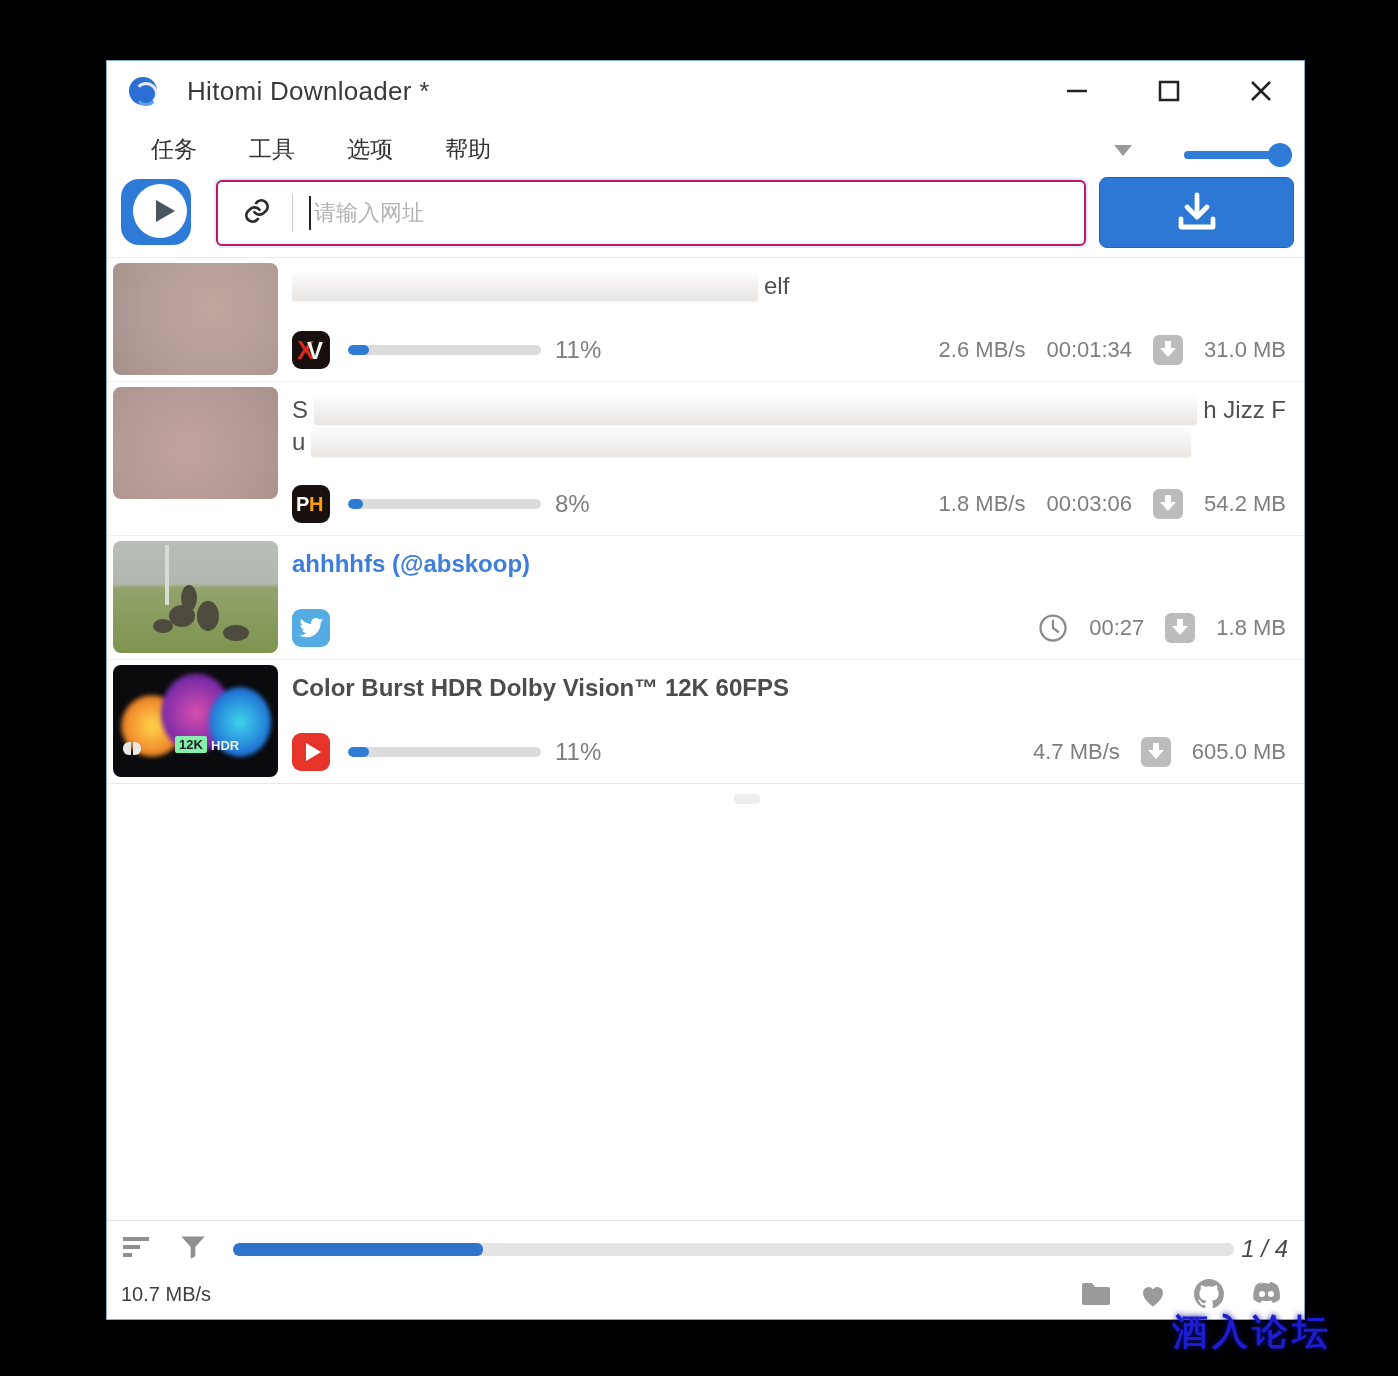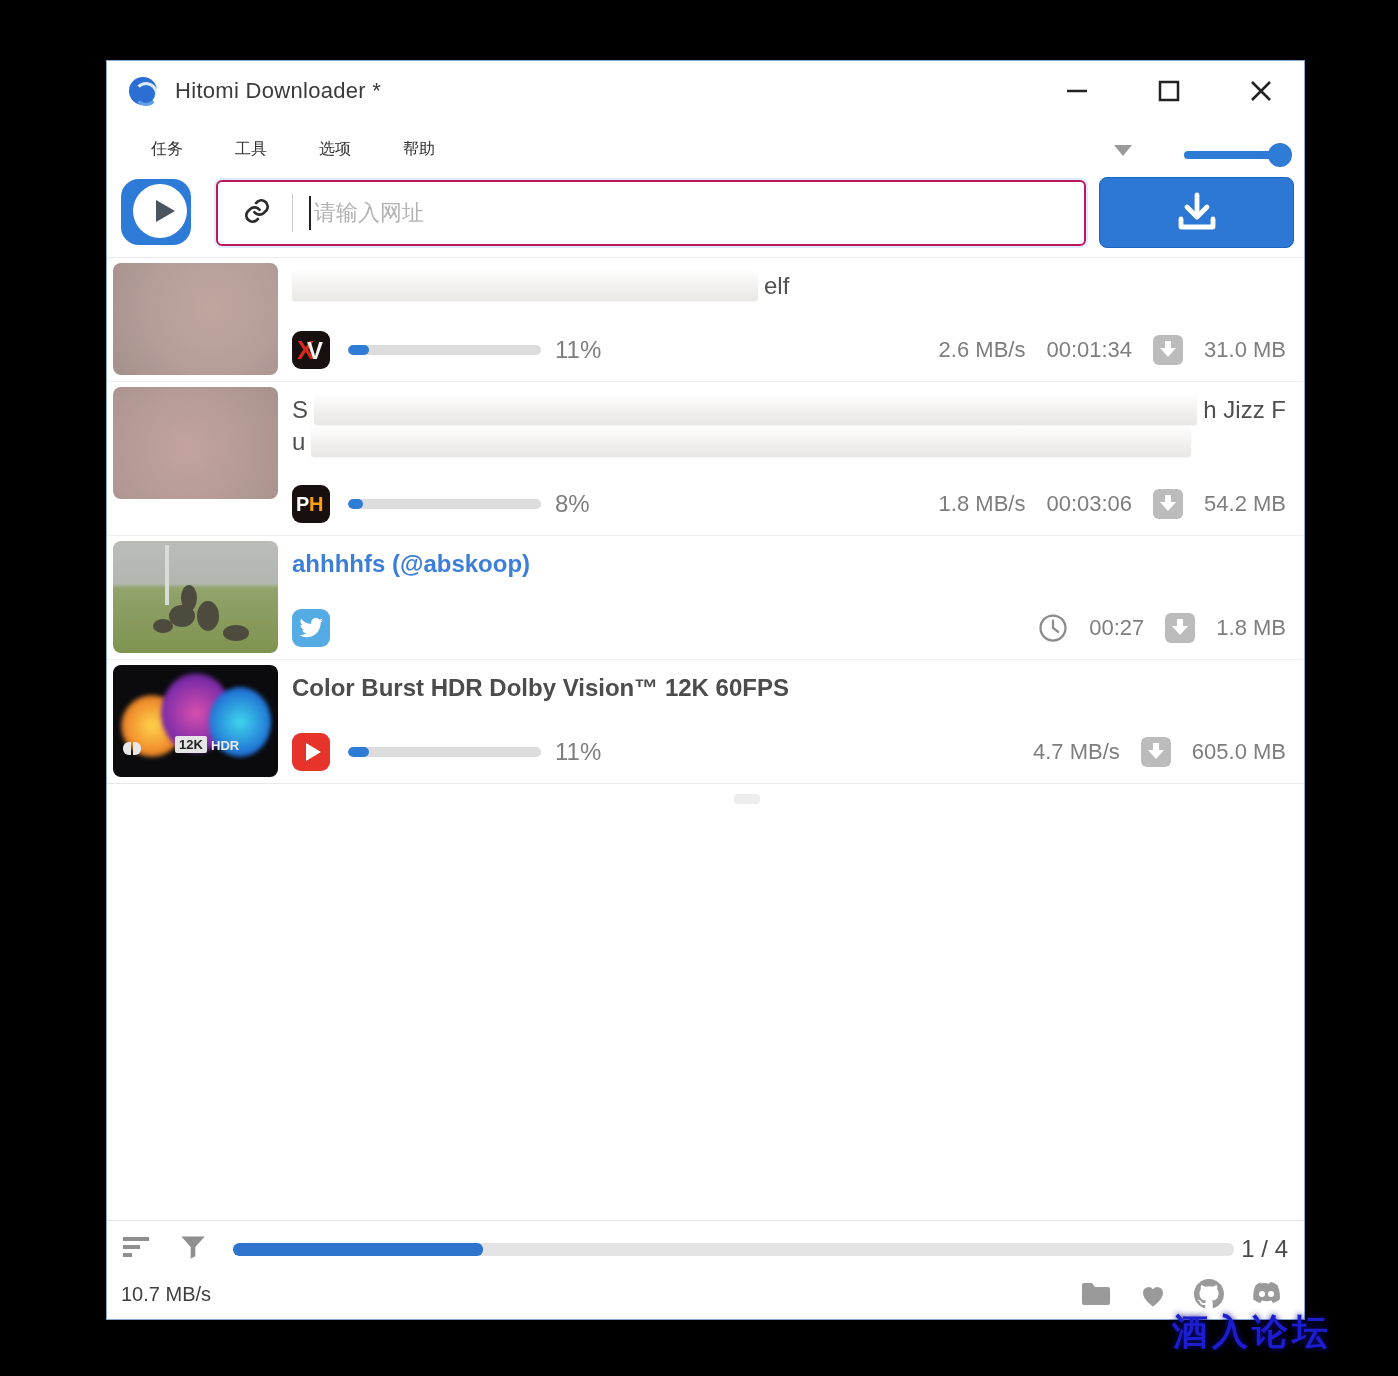--- a/index.html
+++ b/index.html
@@ -7,27 +7,27 @@
   .stage { position:relative; width:1398px; height:1376px; background:#000; }
 
   .window { position:absolute; left:106px; top:60px; width:1199px; height:1260px;
             background:#fff; border:1px solid #89a9cf; display:flex; flex-direction:column; }
 
   
   .titlebar { position:relative; height:60px; display:flex; align-items:center; padding-left:22px; flex:0 0 auto; }
   .app-logo { width:28px; height:28px; border-radius:50%; background:#2b6fd4; position:relative; flex:0 0 auto; }
   .app-logo::before { content:""; position:absolute; left:5px; top:5px; width:18px; height:18px;
                       border-radius:50%; border:3px solid rgba(255,255,255,.85); border-left-color:transparent; border-bottom-color:#5ea0e8; }
-  .win-title { margin-left:18px; font-size:22px; color:#3a3a3a; letter-spacing:.3px; }
+  .win-title { margin-left:30px; font-size:26px; color:#3a3a3a; letter-spacing:.3px; }
   .win-controls { position:absolute; right:26px; top:0; height:60px; display:flex; align-items:center; gap:58px; }
   .win-btn { width:34px; height:34px; display:flex; align-items:center; justify-content:center; cursor:pointer; }
 
   
   .menubar { position:relative; height:56px; display:flex; align-items:center; padding-left:44px; gap:52px; flex:0 0 auto; }
-  .menu-item { font-size:16px; color:#333; cursor:pointer; }
+  .menu-item { font-size:23px; color:#333; cursor:pointer; }
   .menu-chevron { position:absolute; right:172px; top:24px; width:0; height:0;
                   border-left:9px solid transparent; border-right:9px solid transparent; border-top:11px solid #9a9a9a; cursor:pointer; }
   .menu-slider { position:absolute; right:14px; top:30px; width:106px; height:8px; background:#2e7cd6; border-radius:4px; cursor:pointer; }
   .menu-slider .knob { position:absolute; right:-2px; top:-8px; width:24px; height:24px; border-radius:50%; background:#2e7cd6; }
 
   
   .urlrow { position:relative; height:80px; flex:0 0 auto; }
   .play-btn { position:absolute; left:14px; top:2px; width:70px; height:66px; background:#2d7bd7; border-radius:18px; cursor:pointer; }
   .play-btn .pcirc { position:absolute; right:4px; top:5px; width:54px; height:54px; background:#fff; border-radius:50%; }
   .play-btn .ptri { position:absolute; right:16px; top:21px; width:0; height:0;
@@ -48,21 +48,21 @@
   .list { flex:0 0 auto; }
   .row { display:flex; align-items:stretch; padding:5px 18px 6px 0; border-bottom:1px solid #efefef; cursor:pointer; }
   .thumb { flex:0 0 165px; width:165px; height:112px; border-radius:8px; margin:0 14px 0 6px; position:relative; overflow:hidden; }
   .thumb-blur1 { background:radial-gradient(circle at 60% 40%, #c3a49e 0%, #b79d97 55%, #a59089 100%); filter:saturate(.9); }
   .thumb-blur2 { background:radial-gradient(circle at 45% 55%, #c2a39f 0%, #b49a95 60%, #a8928c 100%); }
   .thumb-photo { background:linear-gradient(#b8bdb8 0%, #b2b8b0 38%, #92a36c 42%, #7e934f 100%); }
   .thumb-photo .pole { position:absolute; left:52px; top:4px; width:4px; height:60px; background:#d8dcd6; }
   .thumb-photo .blob { position:absolute; background:#4d4a3e; border-radius:50%; }
   .thumb-dark { background:#0b0b0e; }
   .burst { position:absolute; border-radius:50%; filter:blur(2px); }
-  .badge-12k { position:absolute; left:62px; bottom:24px; background:#e5e5e5; color:#222; font-weight:bold; font-size:13px; padding:1px 4px; border-radius:2px; }
+  .badge-12k { position:absolute; left:62px; bottom:24px; background:#86efac; color:#222; font-weight:bold; font-size:13px; padding:1px 4px; border-radius:2px; }
   .badge-hdr { position:absolute; left:98px; bottom:24px; color:#eee; font-weight:bold; font-size:13px; }
   .dolby { position:absolute; left:10px; bottom:22px; display:flex; gap:2px; }
   .dolby i { width:8px; height:13px; background:#e8e8e8; display:block; }
   .dolby i:first-child { border-radius:6px 0 0 6px; }
   .dolby i:last-child { border-radius:0 6px 6px 0; }
 
   .row-main { flex:1; display:flex; flex-direction:column; justify-content:space-between; padding-top:8px; min-width:0;gap:28px; }
   .row-title { font-size:24px; color:#4f4f4f; position:relative; line-height:30px; }
   .row-title.link { color:#3c7ed9; font-weight:bold; }
   .row-title.strong { color:#4c4c4c; font-weight:bold; }
@@ -88,21 +88,21 @@
   .mini-dl::before { content:""; position:absolute; left:12px; top:6px; width:6px; height:8px; background:#fff; }
   .mini-dl::after { content:""; position:absolute; left:7px; top:13px; width:0; height:0;
                     border-left:8px solid transparent; border-right:8px solid transparent; border-top:9px solid #fff; }
   .clock { width:30px; height:30px; }
 
   .empty-area { flex:1; position:relative; }
   .smudge { position:absolute; left:627px; top:10px; width:26px; height:10px; background:#ededed; border-radius:4px; }
 
   
   .statusbar { flex:0 0 auto; border-top:1px solid #e3e3e3; padding:12px 16px 0 14px; }
-  .sb-row1 { display:flex; align-items:center; }
+  .sb-row1 { display:flex; align-items:center;font-style:italic; }
   .sort-icon, .filter-icon { cursor:pointer; flex:0 0 auto; }
   .filter-icon { margin-left:24px; }
   .total-track { flex:0 0 1001px; height:13px; background:#e4e4e4; border-radius:6px; margin-left:26px; overflow:hidden; }
   .total-fill { height:100%; background:#2e73cc; border-radius:6px; }
   .sb-counter { margin-left:auto; font-size:24px; color:#4a4a4a; }
   .sb-row2 { display:flex; align-items:center; margin-top:14px; padding-bottom:10px; }
   .sb-speed { font-size:20px; color:#3f3f3f; }
   .sb-icons { margin-left:auto; display:flex; align-items:center; gap:26px; padding-right:4px; }
   .sb-icons svg { cursor:pointer; }
 

